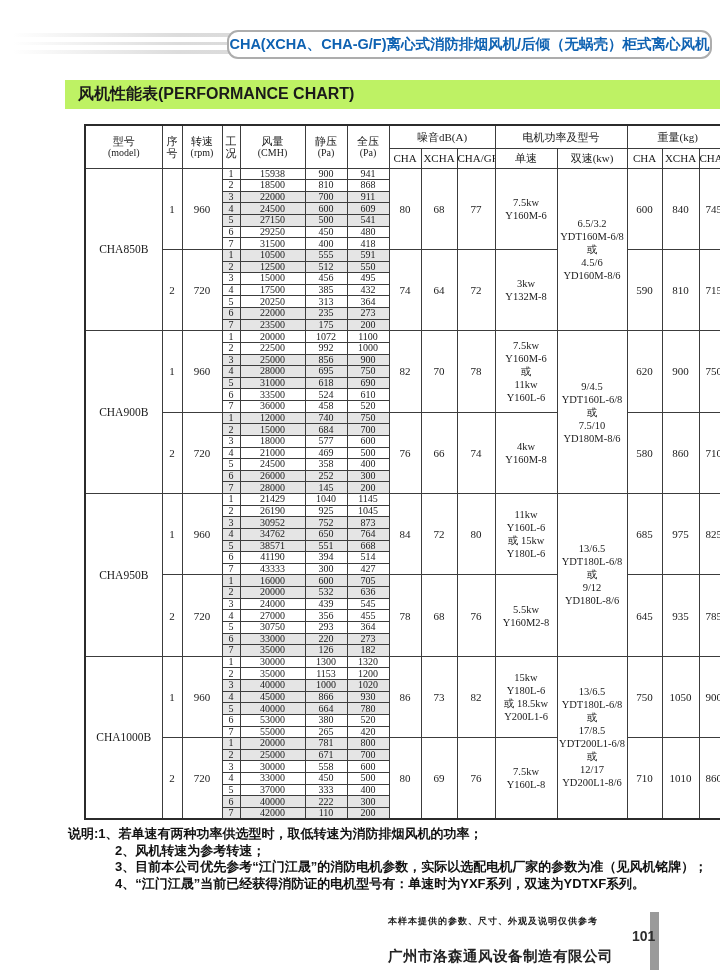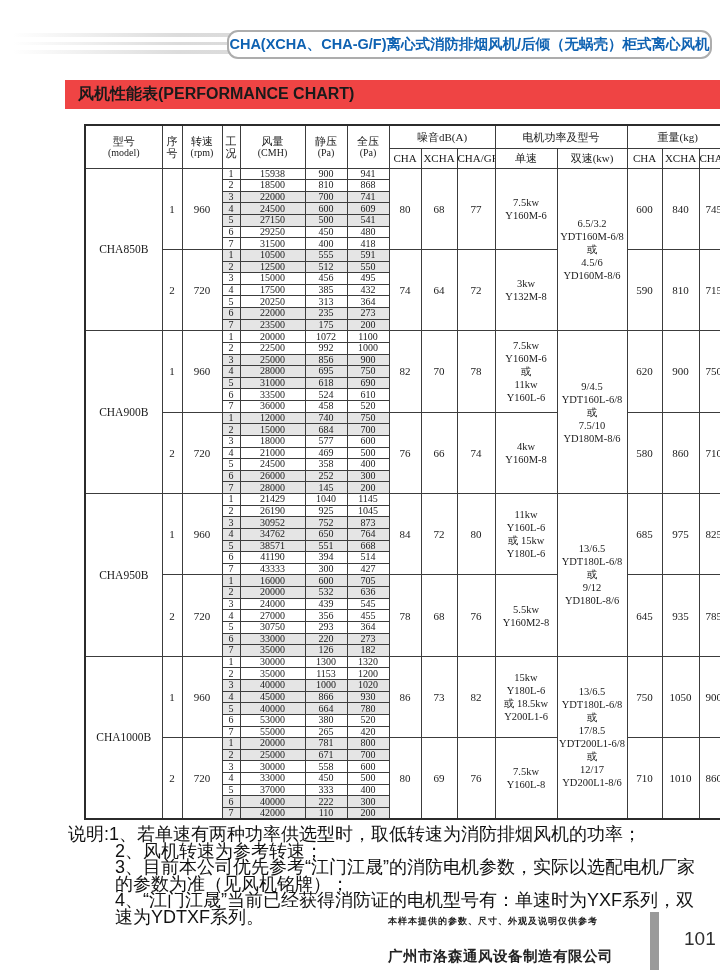--- a/index.html
+++ b/index.html
@@ -17,21 +17,21 @@
     position:absolute;left:227px;top:0;width:485px;height:29px;
     border:2px solid #adadad;border-radius:11px;background:#ffffff;
     display:flex;align-items:center;justify-content:center;box-sizing:border-box;
   }
   .banner-box span{
     font-family:"Liberation Sans","DejaVu Sans",sans-serif;
     font-weight:bold;font-size:14.5px;color:#0f62b2;letter-spacing:0px;white-space:nowrap;
   }
   
   .section-title{
-    position:absolute;left:65px;top:80px;width:655px;height:29px;background:#ef4444;
+    position:absolute;left:65px;top:80px;width:655px;height:29px;background:#bef264;
     display:flex;align-items:center;box-sizing:border-box;padding-left:13px;
     font-family:"Liberation Sans","DejaVu Sans",sans-serif;
     font-size:16px;font-weight:bold;color:#1a1a1a;
   }
   
   table{
     position:absolute;left:84px;top:124px;width:644px;height:696px;
     border-collapse:collapse;table-layout:fixed;
     border:2px solid #2b2b2b;
   }
@@ -42,34 +42,34 @@
   tbody tr{height:11.6px;}
   .data-cell{font-size:10px;line-height:10px;}
   .num-cell{font-size:11px;}
   .model-cell{font-size:11.5px;}
   .motor-cell{font-size:10.5px;line-height:13px;}
   .shade{background:#e5e5e5;}
   
   .notes{
     position:absolute;left:68px;top:826px;width:640px;
     font-family:"Liberation Sans","DejaVu Sans",sans-serif;
-    font-size:18px;font-weight:normal;color:#111;line-height:16.5px;
+    font-size:13px;font-weight:bold;color:#111;line-height:16.5px;
   }
   .notes .indent{margin-left:47px;}
   
   .footer-block{
     position:absolute;left:388px;top:915px;width:260px;
     font-family:"Liberation Sans","DejaVu Sans",sans-serif;color:#222;
   }
   .disclaimer{font-size:9px;font-weight:bold;letter-spacing:1px;margin-bottom:19px;white-space:nowrap;}
   .company{font-size:14.5px;font-weight:bold;letter-spacing:0.5px;white-space:nowrap;}
   .page-bar{position:absolute;left:650px;top:912px;width:9px;height:58px;background:#9a9a9a;}
   .page-num{
-    position:absolute;left:684px;top:928px;
-    font-family:"Liberation Sans","DejaVu Sans",sans-serif;font-size:19px;color:#2e2e2e;
+    position:absolute;left:632px;top:928px;
+    font-family:"Liberation Sans","DejaVu Sans",sans-serif;font-size:14px;color:#2e2e2e;font-weight:bold;
   }
 </style>
 </head>
 <body>
 
 <div class="banner">
   <div class="streak s1"></div>
   <div class="streak s2"></div>
   <div class="streak s3"></div>
   <div class="banner-box">
@@ -174,21 +174,21 @@
       <tr>
         <td class="data-cell">2</td>
         <td class="data-cell">18500</td>
         <td class="data-cell">810</td>
         <td class="data-cell">868</td>
       </tr>
       <tr>
         <td class="data-cell shade">3</td>
         <td class="data-cell shade">22000</td>
         <td class="data-cell shade">700</td>
-        <td class="data-cell shade">741</td>
+        <td class="data-cell shade">911</td>
       </tr>
       <tr>
         <td class="data-cell shade">4</td>
         <td class="data-cell shade">24500</td>
         <td class="data-cell shade">600</td>
         <td class="data-cell shade">609</td>
       </tr>
       <tr>
         <td class="data-cell shade">5</td>
         <td class="data-cell shade">27150</td>

